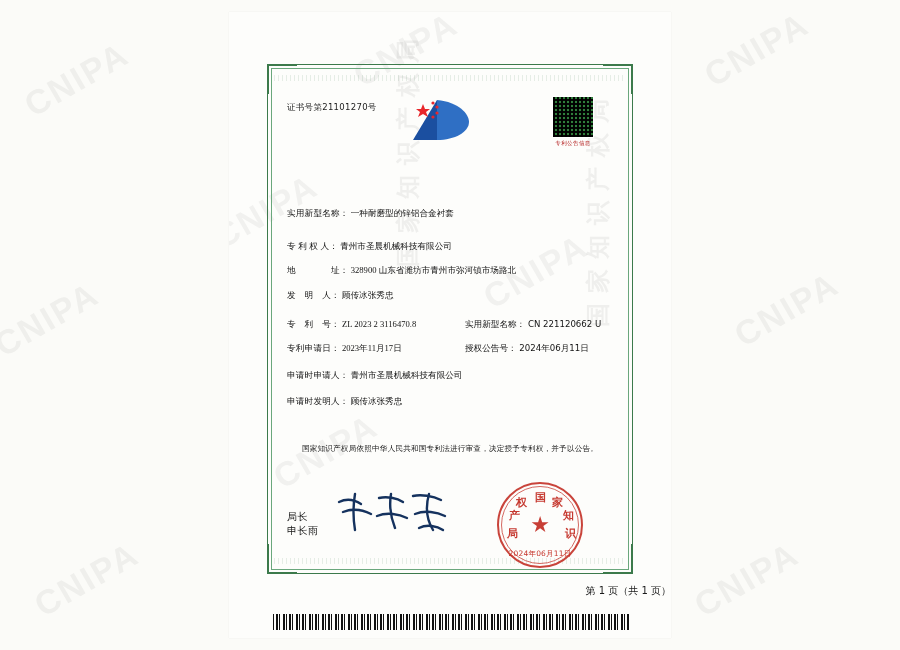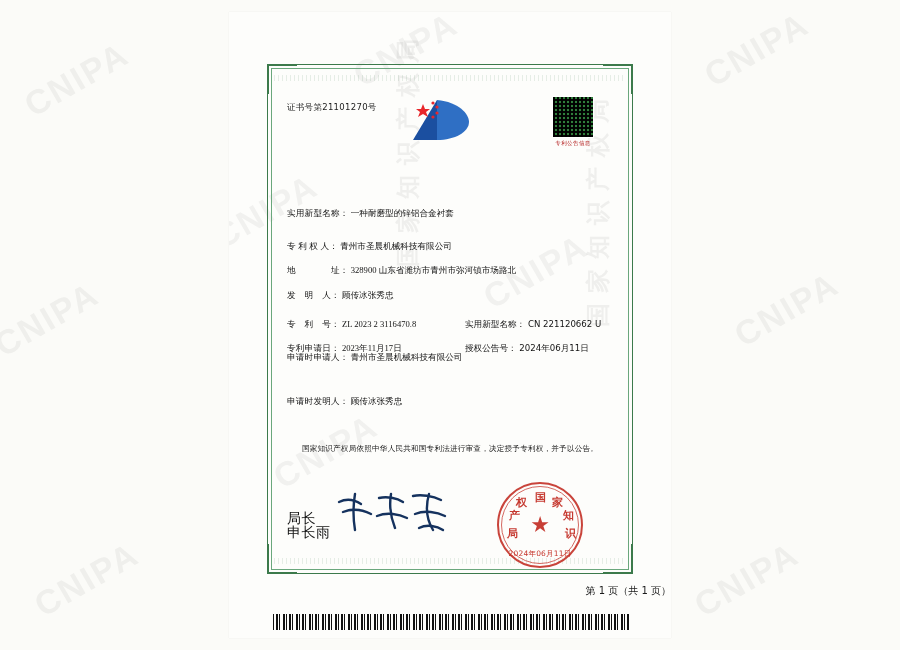--- a/index.html
+++ b/index.html
@@ -172,21 +172,21 @@
     font-size: 7.6px;
     line-height: 1.75;
     color: #1a1a1a;
     text-align: center;
     letter-spacing: 0.2px;
   }
 
   .director-label {
     position: absolute;
     left: 58px;
-    font-size: 14px;
+    font-size: 10px;
     color: #131313;
     letter-spacing: 0.5px;
     font-family: Liberation Serif, serif;
   }
 
   
   #signature {
     position: absolute;
     left: 104px;
     top: 476px;
@@ -369,21 +369,21 @@
 
     <div class="rowline" style="top:331px;">
       <span class="lbl">专利申请日：</span>
       <span class="val">2023年11月17日</span>
     </div>
     <div class="col2" style="top:331px;">
       <span class="lbl">授权公告号：</span>
       <span class="val">2024年06月11日</span>
     </div>
 
-    <div class="rowline" style="top:340px;">
+    <div class="rowline" style="top:358px;">
       <span class="lbl">申请时申请人：</span>
       <span class="val">青州市圣晨机械科技有限公司</span>
     </div>
 
     <div class="rowline" style="top:384px;">
       <span class="lbl">申请时发明人：</span>
       <span class="val">顾传冰张秀忠</span>
     </div>
 
     <div class="legal" style="top:430px;">国家知识产权局依照中华人民共和国专利法进行审查，决定授予专利权，并予以公告。</div>

